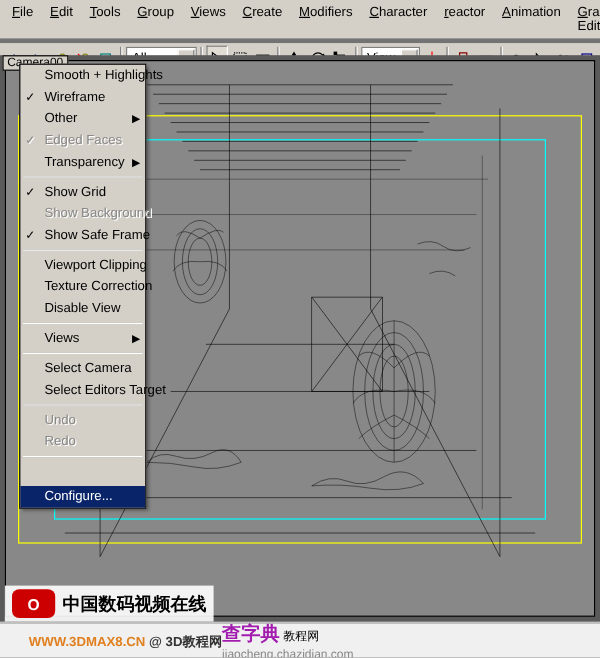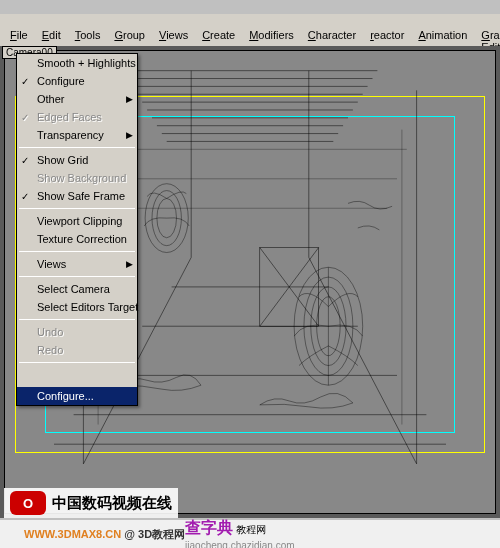--- a/index.html
+++ b/index.html
@@ -1,35 +1,35 @@
 <!DOCTYPE html>
 <html><head>
 <meta charset="utf-8">
 <style>
 * { margin: 0; padding: 0; box-sizing: border-box; font-family: "Microsoft Sans Serif", Arial, sans-serif; font-size: 11px; }
 body { width: 500px; height: 548px; background: #c0c0c0; overflow: hidden; position: relative; }
-.menubar { display: flex; background: #d4d0c8; border-bottom: 4px solid #737373; padding: 13px 4px; gap: 2px; margin-top: 14px; }
+.menubar { display: flex; background: #d4d0c8; border-bottom: 4px solid #737373; padding: 2px 4px; gap: 2px; }
 .menubar span { padding: 2px 6px; cursor: pointer; }
 .menubar span u { text-decoration: underline; }
 .toolbar { display: flex; align-items: center; background: #d4d0c8; border-bottom: 1px solid #808080; padding: 2px; gap: 1px; }
 .tbtn { width: 22px; height: 22px; background: #d4d0c8; border: 1px solid #d4d0c8; display: flex; align-items: center; justify-content: center; cursor: pointer; }
 .tbtn.active { background: #e0dcd4; border: 1px solid #808080; border-right-color: #fff; border-bottom-color: #fff; }
 .tsep { width: 2px; height: 20px; border-left: 1px solid #808080; border-right: 1px solid #fff; margin: 0 2px; }
 .dropdown { height: 20px; background: #fff; border: 1px solid #808080; display: flex; align-items: center; padding: 0 4px; position: relative; }
 .dropdown .dd-text { flex: 1; }
 .dropdown .dd-arrow { width: 14px; height: 16px; background: #d4d0c8; border: 1px solid #fff; border-right-color: #808080; border-bottom-color: #808080; display: flex; align-items: center; justify-content: center; margin-right: -3px; }
 .viewport-area { position: absolute; top: 46px; left: 0; right: 0; bottom: 30px; background: #5a5a5a; }
 .viewport-label { position: absolute; top: 0; left: 2px; background: #d4d0c8; border: 1px solid #000; padding: 0 3px; font-size: 10px; z-index: 5; }
 .wireframe { position: absolute; inset: 4px; background: #888; border: 1px solid #000; overflow: hidden; }
 .safe-frame { position: absolute; border: 1px solid #ffff00; }
 .safe-frame.outer { top: 45px; left: 10px; right: 10px; bottom: 60px; }
 .safe-frame.inner { top: 65px; left: 40px; right: 40px; bottom: 80px; border-color: #00ffff; }
 .wire-lines { position: absolute; inset: 0; }
 .wire-lines svg { width: 100%; height: 100%; }
-.context-menu { position: absolute; top: 53px; left: 16px; width: 122px; background: #d4d0c8; border: 1px solid #000; box-shadow: 2px 2px 3px rgba(0,0,0,0.4); z-index: 100; }
+.context-menu { position: absolute; top: 53px; left: 16px; width: 106px; background: #d4d0c8; border: 1px solid #000; box-shadow: 2px 2px 3px rgba(0,0,0,0.4); z-index: 100; }
 .menu-item { display: flex; align-items: center; padding: 3px 6px 3px 20px; position: relative; cursor: pointer; white-space: nowrap; }
 .menu-item.highlighted { background: #0a246a; color: #fff; margin-top: 24px; }
 .menu-item.disabled { color: #888; text-shadow: 1px 1px 0 #fff; }
 .menu-item .check { position: absolute; left: 4px; font-size: 10px; }
 .menu-item .arrow { position: absolute; right: 4px; font-size: 9px; }
 .menu-sep { height: 1px; background: #808080; border-bottom: 1px solid #fff; margin: 3px 2px; }
 .watermark { position: absolute; bottom: 30px; left: 4px; display: flex; align-items: center; gap: 6px; background: rgba(255,255,255,0.9); padding: 3px 6px; }
 .watermark .logo { width: 36px; height: 24px; background: #c00; border-radius: 6px; display: flex; align-items: center; justify-content: center; color: #fff; font-weight: bold; font-size: 13px; }
 .watermark .cn { font-size: 15px; font-weight: bold; font-family: SimHei, sans-serif; }
 .footer { position: absolute; bottom: 0; left: 0; right: 0; height: 28px; background: #f0f0f0; display: flex; align-items: center; justify-content: flex-start; padding: 0 24px; font-size: 12px; }
@@ -232,21 +232,21 @@
     </div>
   </div>
 </div>
 
 <div class="context-menu">
     <div class="menu-item">
       <span>Smooth + Highlights</span>
     </div>
     <div class="menu-item">
       <span class="check">✓</span>
-      <span>Configure</span>
+      <span>Wireframe</span>
     </div>
     <div class="menu-item">
       <span>Other</span>
       <span class="arrow">▶</span>
     </div>
     <div class="menu-item disabled">
       <span class="check">✓</span>
       <span>Edged Faces</span>
     </div>
     <div class="menu-item">
@@ -264,20 +264,23 @@
     <div class="menu-item">
       <span class="check">✓</span>
       <span>Show Safe Frame</span>
     </div>
     <div class="menu-sep"></div>
     <div class="menu-item">
       <span>Viewport Clipping</span>
     </div>
     <div class="menu-item">
       <span>Texture Correction</span>
+    </div>
+    <div class="menu-item">
+      <span>Disable View</span>
     </div>
     <div class="menu-sep"></div>
     <div class="menu-item">
       <span>Views</span>
       <span class="arrow">▶</span>
     </div>
     <div class="menu-sep"></div>
     <div class="menu-item">
       <span>Select Camera</span>
     </div>

